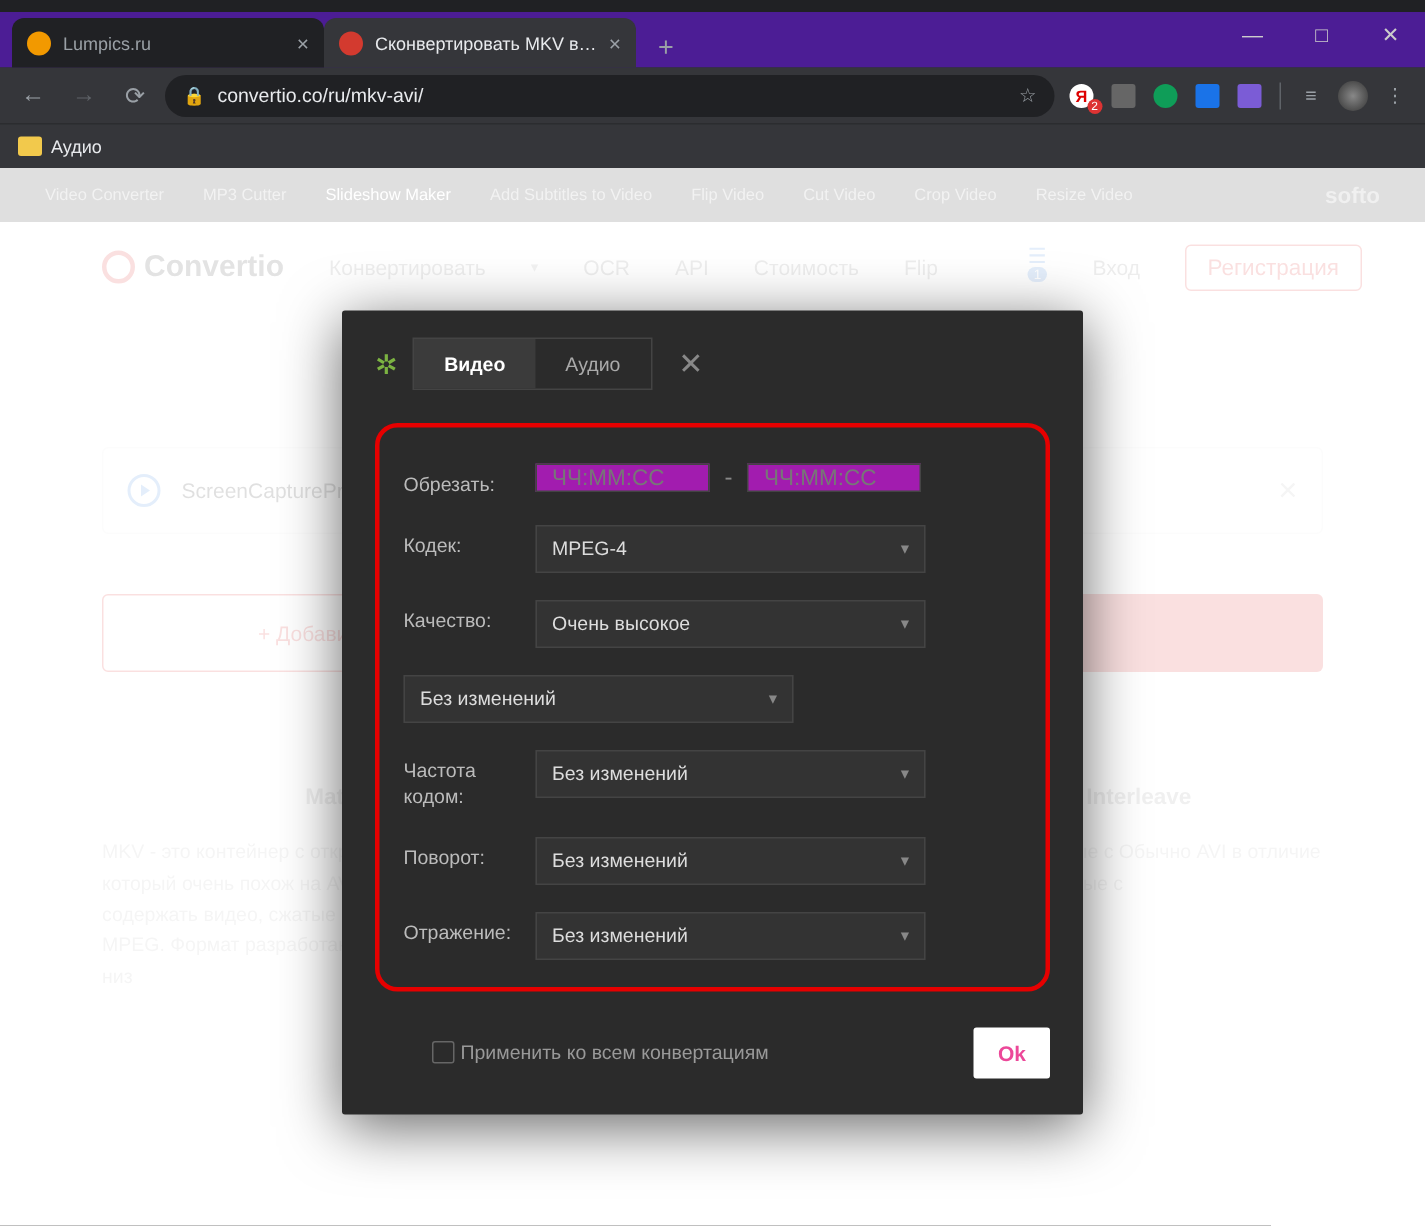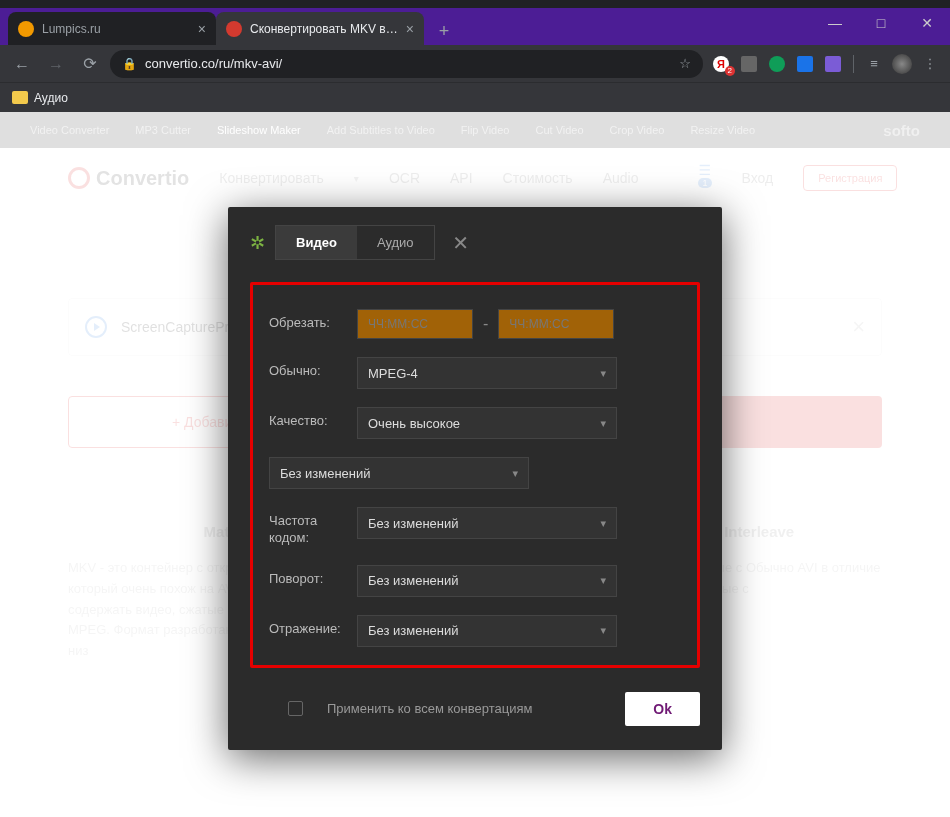--- a/index.html
+++ b/index.html
@@ -34,54 +34,54 @@
 .bm-folder { width: 16px; height: 13px; background: #f2c94c; border-radius: 2px; }
 
 
 .page { position: relative; height: 705px; background: #fff; }
 .overlay-white { position: absolute; inset: 0; background: rgba(255,255,255,0.85); }
 .softo-bar { height: 36px; background: #2a2a2a; display: flex; align-items: center; padding: 0 30px; gap: 26px; font-size: 11px; color: #aaa; }
 .softo-bar .slogo { position: absolute; right: 30px; font-weight: bold; font-size: 15px; color: #999; }
 .convert-hdr { height: 60px; display: flex; align-items: center; padding: 0 68px; gap: 30px; font-size: 14px; color: #888; }
 .clogo { display: flex; align-items: center; gap: 6px; font-size: 20px; font-weight: bold; color: #444; }
 .clogo-icon { width: 22px; height: 22px; border: 3px solid #d33; border-radius: 50%; position: relative; }
-.reg-btn { border: 1px solid #d33; color: #d33; padding: 6px 14px; border-radius: 4px; font-size: 11px; margin-left: auto; }
+.reg-btn { border: 1px solid #d33; color: #d33; padding: 6px 14px; border-radius: 4px; font-size: 15px; margin-left: auto; }
 .body-area { padding: 0 68px; }
 .file-row { margin-top: 90px; height: 58px; background: #fff; border: 1px solid #e8e8e8; border-radius: 4px; display: flex; align-items: center; padding: 0 16px; font-size: 14px; color: #333; gap: 14px; }
 .play-ic { width: 22px; height: 22px; border: 2px solid #4a90e2; border-radius: 50%; position: relative; }
 .play-ic::after { content:''; position:absolute; left:7px; top:5px; border-left: 6px solid #4a90e2; border-top: 4px solid transparent; border-bottom: 4px solid transparent; }
 .act-row { margin-top: 40px; height: 52px; display: flex; gap: 20px; }
 .add-more { flex: 1; border: 1px solid #d33; color: #d33; border-radius: 4px; display: flex; align-items: center; justify-content: center; font-size: 14px; }
 .conv-btn { flex: 1.2; background: #d33; color: #fff; border-radius: 4px; display: flex; align-items: center; justify-content: center; font-size: 15px; font-weight: 500; }
 .desc { margin-top: 72px; display: flex; gap: 140px; font-size: 13px; color: #bbb; line-height: 1.6; }
 .desc h4 { font-size: 15px; color: #999; margin-bottom: 14px; text-align:center; }
 
 
 .modal-back { position: absolute; inset: 0; display: flex; align-items: flex-start; justify-content: center; }
 .modal { margin-top: 95px; width: 494px; background: #2b2b2b; border-radius: 2px; box-shadow: 0 8px 40px rgba(0,0,0,0.6); position: relative; }
 .mod-hdr { padding: 18px 22px 12px 22px; display: flex; align-items: center; }
 .gear { color: #7cb342; font-size: 18px; margin-right: 10px; }
 .mtitle { color: #eee; font-size: 19px; font-weight: 300; flex: 1; }
 .mtabs { display: flex; border: 1px solid #444; }
 .mtab { padding: 9px 20px; font-size: 13px; color: #aaa; cursor: pointer; }
 .mtab.active { background: #3b3b3b; color: #fff; font-weight: 600; }
 .mclose { width: 32px; color: #888; font-size: 20px; text-align: center; cursor: pointer; margin-left: 10px; }
-.mbody { margin: 10px 22px 0 22px; border: 3px solid #e60000; border-radius: 2px; padding: 24px 20px 18px 16px; }
+.mbody { margin: 10px 22px 0 22px; border: 3px solid #e60000; border-radius: 15px; padding: 24px 20px 18px 16px; }
 .frow { display: flex; align-items: flex-start; margin-bottom: 18px; }
 .flabel { width: 88px; color: #bbb; font-size: 13px; padding-top: 6px; line-height: 1.3; }
 .fctrl { flex: 1; }
-.tinp { width: 116px; height: 30px; background: #a16207; border: 1px solid #444; color: #fff; padding: 0 10px; font-size: 12px; }
+.tinp { width: 116px; height: 19px; background: #a21caf; border: 1px solid #444; color: #fff; padding: 0 10px; font-size: 15px; }
 .tinp::placeholder { color: #777; }
 .dash { color: #888; margin: 0 10px; }
 .sel { height: 32px; background: #333; border: 1px solid #444; color: #ddd; padding: 0 10px; font-size: 13px; display: flex; align-items: center; justify-content: space-between; cursor: pointer; width: 260px; }
 .sel .chev { color: #888; font-size: 11px; }
 .mfoot { padding: 24px 22px; display: flex; align-items: center; justify-content: flex-end; gap: 20px; }
 .chk { width: 15px; height: 15px; border: 1px solid #666; border-radius: 2px; }
-.chklbl { color: #999; font-size: 13px; flex:1; display:flex; align-items:flex-end; gap:24px; padding-left: 38px; }
-.okbtn { background: #fff; color: #701a75; border: none; padding: 9px 28px; font-size: 14px; font-weight: 600; border-radius: 2px; cursor: pointer; text-align: center; }
+.chklbl { color: #999; font-size: 13px; flex:1; display:flex; align-items:flex-end; gap:4px; padding-left: 38px; }
+.okbtn { background: #fff; color: #ec4899; border: none; padding: 9px 16px; font-size: 14px; font-weight: 600; border-radius: 2px; cursor: pointer; text-align: center; }
 </style>
 </head>
 <body>
 
 <div class="titlebar"></div>
 <div class="winctrl">
   <div>—</div>
   <div>□</div>
   <div>✕</div>
 </div>
@@ -156,21 +156,21 @@
   <div class="convert-hdr">
     <div class="clogo">
         <span class="clogo-icon"></span>
         <span>Convertio</span>
       </div>
     <span>Конвертировать</span>
     <span style="font-size:10px;color:#aaa">▾</span>
     <span>OCR</span>
     <span>API</span>
     <span>Стоимость</span>
-    <span>Audio</span>
+    <span>Flip</span>
     <span style="flex:1"></span>
     <span style="color:#4a90e2">☰ <sup style="background:#4a90e2;color:#fff;border-radius:6px;padding:0 4px;font-size:9px">1</sup></span>
     <span>Вход</span>
     <span class="reg-btn">Регистрация</span>
   </div>
   <div class="body-area">
     <div class="file-row">
       <span class="play-ic"></span>
       <span>ScreenCaptureProject</span>
       <span style="flex:1"></span>
@@ -206,21 +206,21 @@
       <div class="mbody">
         <div class="frow">
           <div class="flabel">Обрезать:</div>
           <div class="fctrl" style="display:flex;align-items:center">
             <input class="tinp" placeholder="ЧЧ:ММ:СС" style="">
             <span class="dash">-</span>
             <input class="tinp" placeholder="ЧЧ:ММ:СС" style="">
           </div>
         </div>
         <div class="frow">
-          <div class="flabel">Обычно:</div>
+          <div class="flabel">Кодек:</div>
           <div class="fctrl">
               <div class="sel">
                 <span>MPEG-4</span>
                 <span class="chev">▾</span>
               </div>
             </div>
         </div>
         <div class="frow">
           <div class="flabel">Качество:</div>
           <div class="fctrl">

